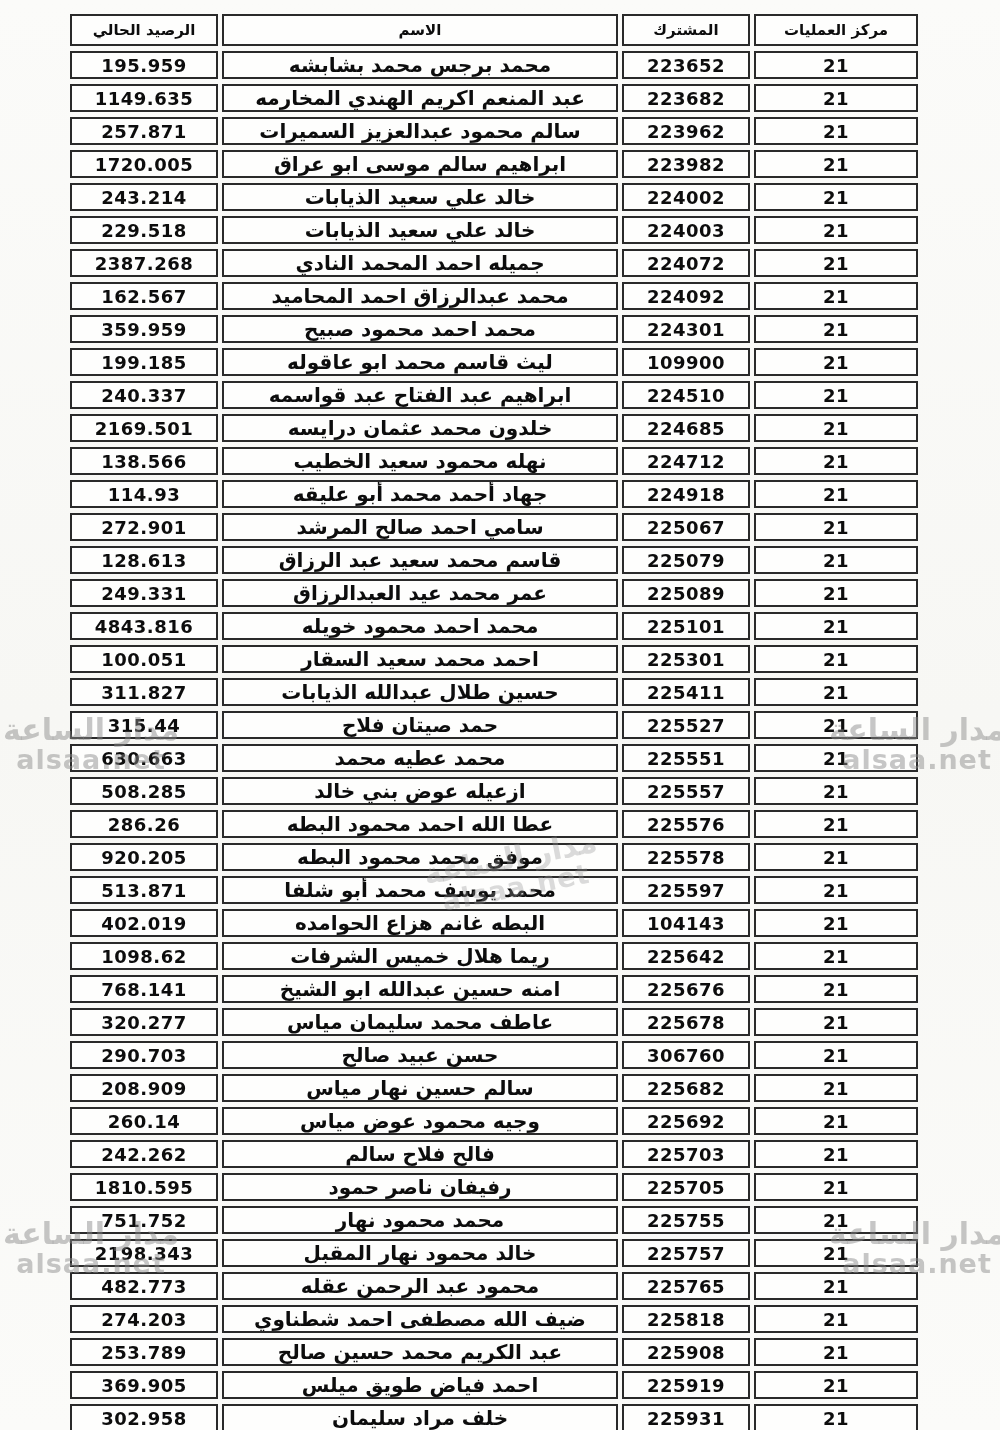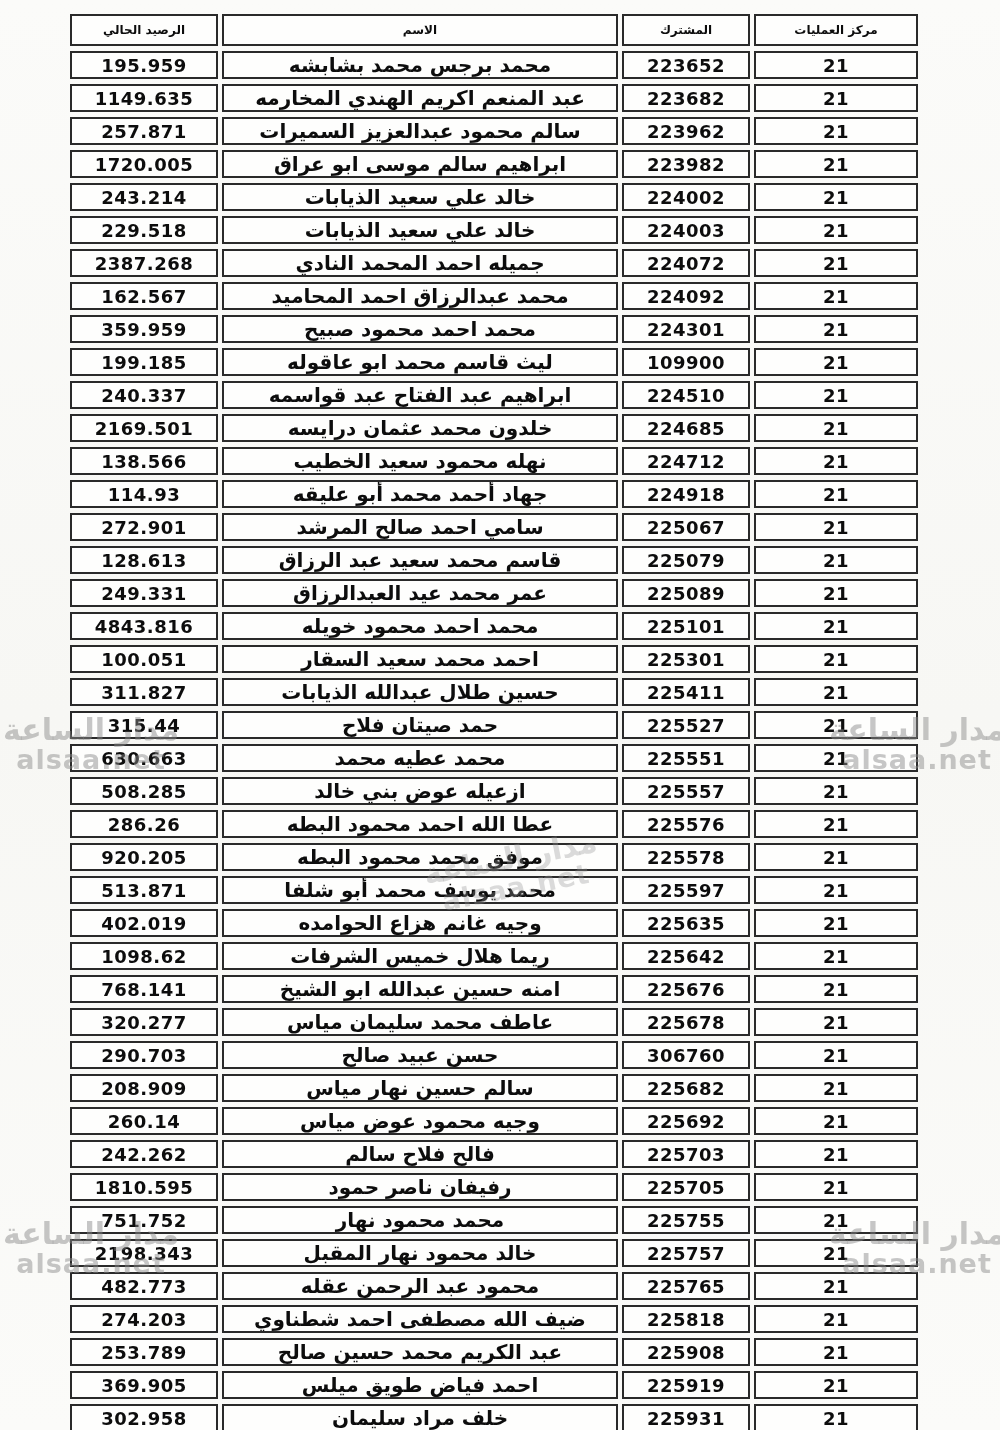--- a/index.html
+++ b/index.html
@@ -32,21 +32,21 @@
     background: #fefefd;
     text-align: center;
     vertical-align: middle;
     color: #0d0d0d;
     font-weight: bold;
     overflow: hidden;
     white-space: nowrap;
   }
   th {
     height: 32px;
-    font-size: 12px;
+    font-size: 15px;
   }
   td {
     height: 28px;
     font-size: 16px;
   }
   td.num {
     direction: ltr;
     font-size: 18px;
     letter-spacing: 0.5px;
     font-family: "DejaVu Sans", sans-serif;
@@ -243,22 +243,22 @@
         <td class="num">920.205</td>
       </tr>
         <tr class="">
         <td class="num">21</td>
         <td class="num">225597</td>
         <td class="name-cell">محمد يوسف محمد أبو شلفا</td>
         <td class="num">513.871</td>
       </tr>
         <tr class="">
         <td class="num">21</td>
-        <td class="num">225635</td>
-        <td class="name-cell">وجيه غانم هزاع الحوامده</td>
+        <td class="num">104143</td>
+        <td class="name-cell">البطه غانم هزاع الحوامده</td>
         <td class="num">402.019</td>
       </tr>
         <tr class="">
         <td class="num">21</td>
         <td class="num">225642</td>
         <td class="name-cell">ريما هلال خميس الشرفات</td>
         <td class="num">1098.62</td>
       </tr>
         <tr class="">
         <td class="num">21</td>

